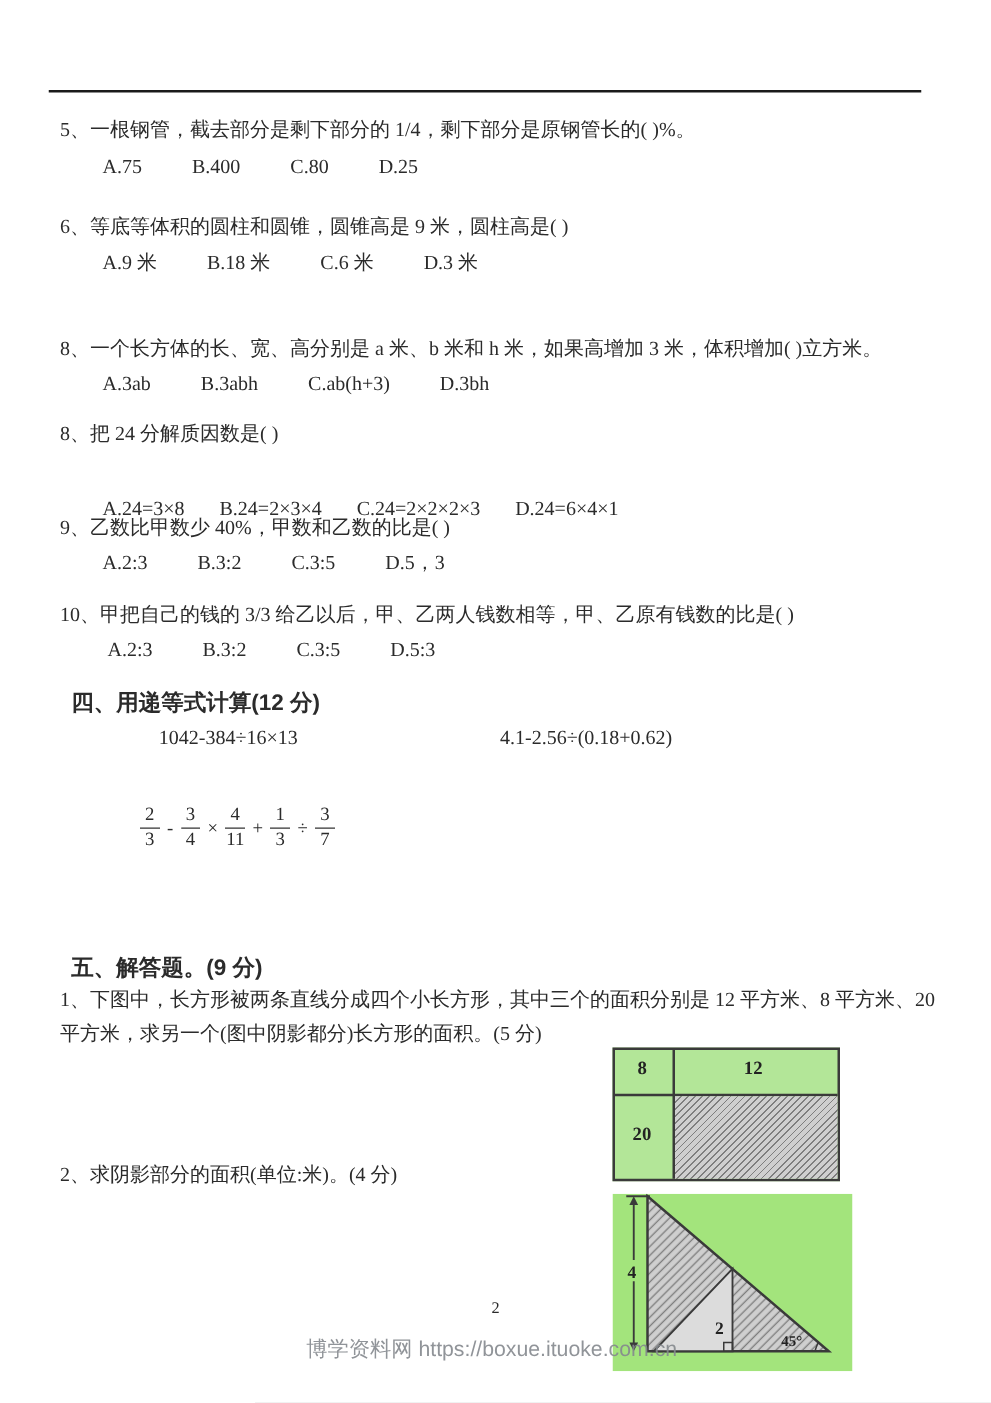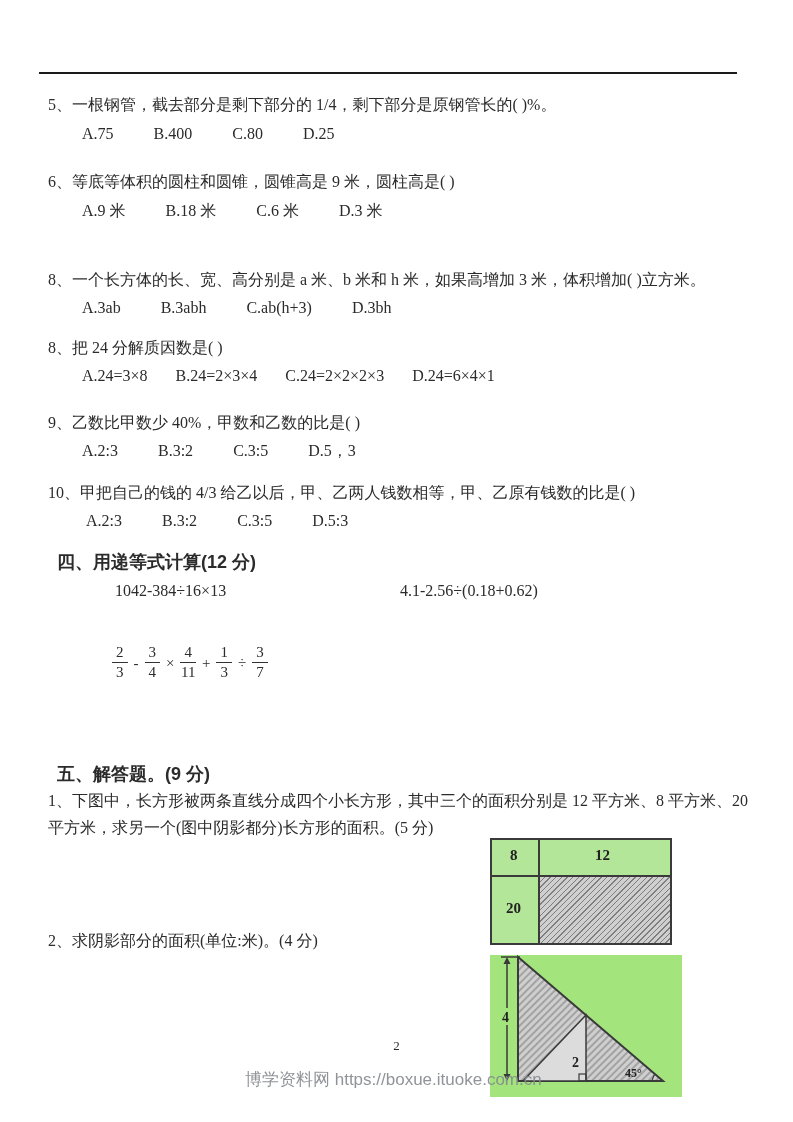--- a/index.html
+++ b/index.html
@@ -7,21 +7,21 @@
     position:relative;
     width:793px;height:1122px;
     margin:0 auto;
     background:var(--page-bg);
     overflow:hidden;
     font-family:"Liberation Serif","DejaVu Serif",serif;
     color:var(--text);
   }
   .line{position:absolute;white-space:nowrap;font-size:16px;line-height:20px;}
   .opts span{display:inline-block;margin-right:40px;}
-  .opts.tight span{margin-right:28px;}
+  .opts.tight span{margin-right:28px;margin-top:32px;}
   .rule{position:absolute;background:#1a1a1a;}
   .heading{position:absolute;font-family:"Liberation Sans","DejaVu Sans",sans-serif;
            font-weight:700;font-size:18px;white-space:nowrap;}
   .para{position:absolute;font-size:16px;line-height:27px;}
   
   .frac-expr{display:flex;align-items:center;}
   .frac{display:inline-block;text-align:center;font-size:15px;line-height:17px;margin:0 4px;}
   .frac .num{display:block;border-bottom:1.5px solid #333;padding:0 4px 1px;}
   .frac .den{display:block;padding-top:1px;}
   .op{font-size:15px;margin:0 2px;}
@@ -80,27 +80,27 @@
   <div class="line" style="left:48px;top:338px">8、把 24 分解质因数是( )</div>
   <div class="line opts tight" style="left:82px;top:366px">
     <span>A.24=3×8</span><span>B.24=2×3×4</span><span>C.24=2×2×2×3</span><span>D.24=6×4×1</span>
   </div>
 
   <div class="line" style="left:48px;top:413px">9、乙数比甲数少 40%，甲数和乙数的比是( )</div>
   <div class="line opts" style="left:82px;top:441px">
     <span>A.2:3</span><span>B.3:2</span><span>C.3:5</span><span>D.5，3</span>
   </div>
 
-  <div class="line" style="left:48px;top:483px">10、甲把自己的钱的 4/3 给乙以后，甲、乙两人钱数相等，甲、乙原有钱数的比是( )</div>
+  <div class="line" style="left:48px;top:483px">10、甲把自己的钱的 3/3 给乙以后，甲、乙两人钱数相等，甲、乙原有钱数的比是( )</div>
   <div class="line opts" style="left:86px;top:511px">
     <span>A.2:3</span><span>B.3:2</span><span>C.3:5</span><span>D.5:3</span>
   </div>
 
   <div class="heading" style="left:57px;top:550px">四、用递等式计算(12 分)</div>
-  <div class="line" style="left:115px;top:581px">1042-384÷16×13</div>
+  <div class="line" style="left:127px;top:581px">1042-384÷16×13</div>
   <div class="line" style="left:400px;top:581px">4.1-2.56÷(0.18+0.62)</div>
 
   <div class="line frac-expr" style="left:108px;top:644px">
     <span class="frac">
         <span class="num">2</span>
         <span class="den">3</span>
       </span>
     <span class="op">-</span>
     <span class="frac">
         <span class="num">3</span>

